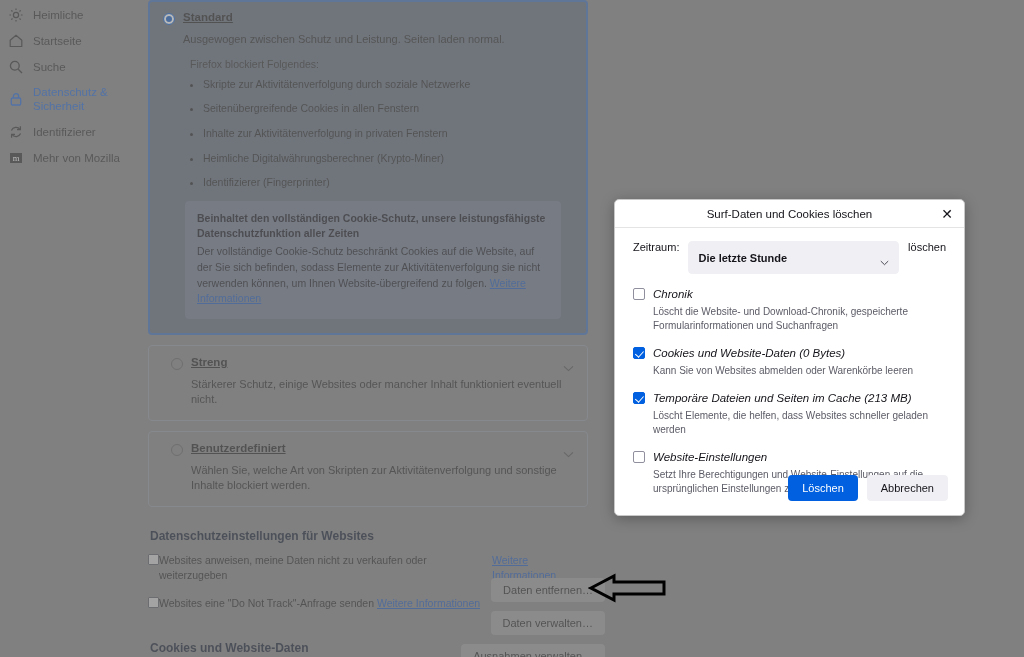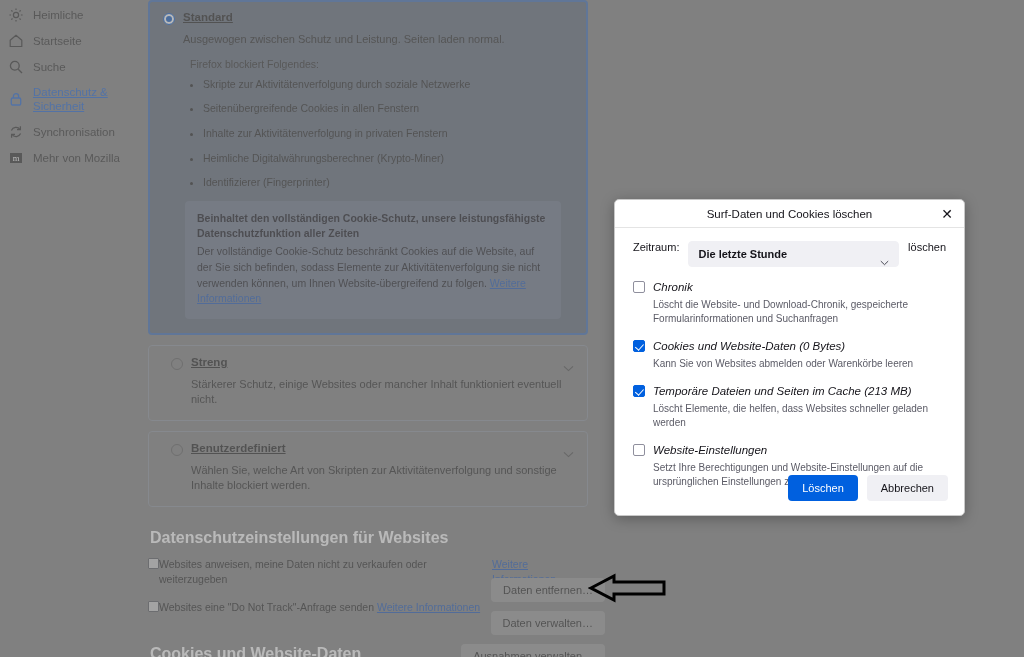--- a/index.html
+++ b/index.html
@@ -25,21 +25,21 @@
   .nav-item {
     display: flex; align-items: center; gap: 9px;
     padding: 5px 8px 5px 8px;
     font-size: 11.5px; color: #2b2b2b;
     line-height: 1.25;
   }
   .nav-item .ico { width: 16px; height: 16px; flex: 0 0 16px; display:block; }
   .nav-item.active { color: #1c63d5; }
   .nav-item.active .ico svg { stroke: #1c63d5; }
   .nav-label { white-space: normal; }
-  .nav-item.active .nav-label { max-width: 78px; text-decoration: underline; }
+  .nav-item.active .nav-label { max-width: 78px; }
 
   
   .main {
     position: absolute; left: 148px; top: 0; width: 440px;
   }
 
   
   .etp-card {
     border: 1px solid #8e949f;
     border-radius: 4px;
@@ -91,21 +91,21 @@
   .info-title {
     font-size: 10.5px; font-weight: bold; color: #10101a; line-height: 1.4;
   }
   .info-body {
     font-size: 10.5px; color: #14141c; line-height: 1.5; margin-top: 4px;
   }
   .link { color: #1b55b8; text-decoration: underline; cursor: pointer; }
 
   
   .sec-title {
-    font-size: 16px; font-weight: bold; color: #ffffff;
+    font-size: 12px; font-weight: bold; color: #0f172a;
     margin: 22px 0 10px 2px;
   }
   .chkrow { display: flex; align-items: flex-start; gap: 0; margin-bottom: 13px; }
   .chk {
     width: 11px; height: 11px; border: 1px solid #55585e; background: #cfcfcf;
     flex: 0 0 11px; margin-top: 1px; border-radius: 1px;
   }
   .chkrow .txt { font-size: 10.5px; color: #1e1e1e; line-height: 1.45; max-width: 270px; }
   .side-link {
     position: absolute; right: 0; top: 0; width: 96px;
@@ -143,21 +143,21 @@
   .dlg-title { font-size: 11.5px; color: #15141a; }
   .dlg-close {
     position: absolute; right: 8px; top: 5px; width: 18px; height: 18px;
     display: flex; align-items: center; justify-content: center;
     font-size: 14px; color: #15141a; line-height: 1; border-radius: 3px;
   }
   .dlg-body { padding: 13px 18px 0 18px; }
   .tr-row { display: flex; gap: 9px; }
   .tr-label { font-size: 11px; color: #15141a; white-space: nowrap; }
   .select {
-    flex: 1 1 auto; height: 26px; background: #f0f0f4; border: 1px solid #f0f0f4;
+    flex: 1 1 auto; height: 33px; background: #f0f0f4; border: 1px solid #f0f0f4;
     border-radius: 4px; display: flex; align-items: center;
     padding: 0 9px; position: relative;
   }
   .select .val { font-size: 11px; color: #15141a; font-weight: bold; }
   .select .sc { position: absolute; right: 9px; top: 10px; width: 9px; height: 6px; }
   .tr-suffix { font-size: 11px; color: #15141a; white-space: nowrap; }
 
   .opt { margin-top: 14px; }
   .opt-head { display: flex; align-items: center; gap: 8px; font-style: italic; }
   .dchk {
@@ -233,21 +233,21 @@
       <span class="nav-label">Datenschutz &amp; Sicherheit</span>
     </div>
 
     <div class="nav-item">
       <span class="ico">
         <svg viewBox="0 0 16 16" fill="none" stroke="#2b2b2b" stroke-width="1.25">
           <path d="M12 5.5A5 5 0 0 0 3.4 6.4M4 10.5a5 5 0 0 0 8.6-.9"></path>
           <path d="M12.4 2.2v3.4H9M3.6 13.8v-3.4H7"></path>
         </svg>
       </span>
-      <span class="nav-label">Synchronisation</span>
+      <span class="nav-label">Identifizierer</span>
     </div>
 
     <div class="nav-item">
       <span class="ico">
         <svg viewBox="0 0 16 16">
           <rect x="2" y="3" width="12" height="10" fill="#2b2b2b"></rect>
           <text x="8" y="11.4" font-size="8.6" font-family="Liberation Serif, serif" fill="#fff" text-anchor="middle">m</text>
         </svg>
       </span>
       <span class="nav-label">Mehr von Mozilla</span>

